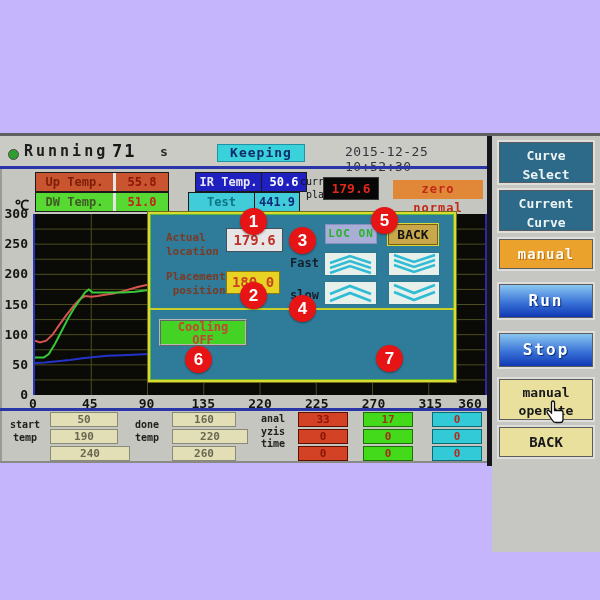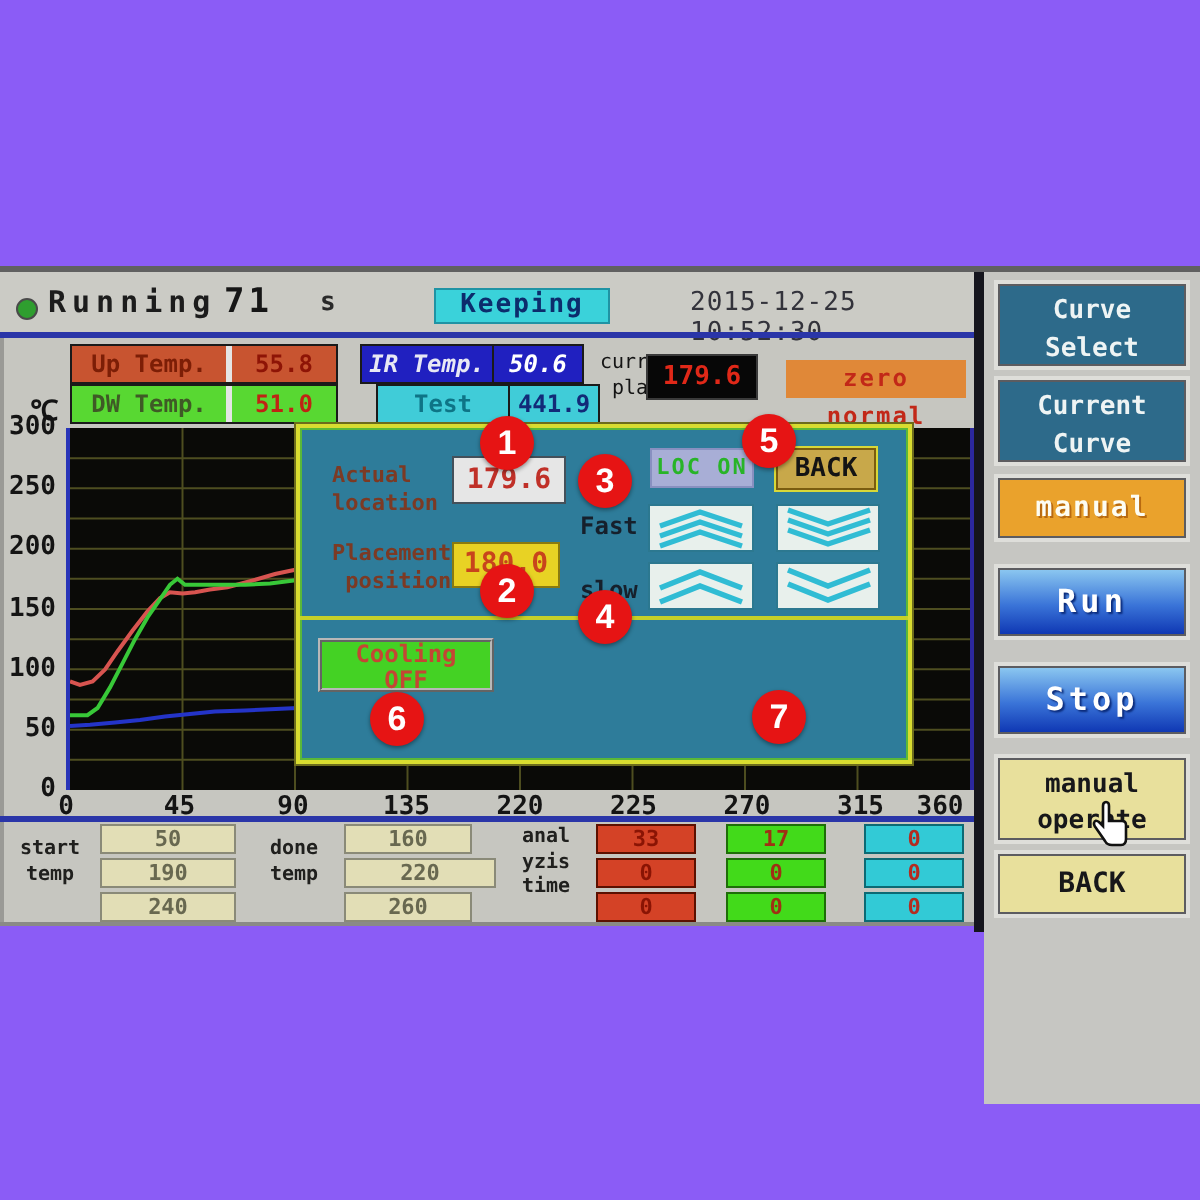--- a/index.html
+++ b/index.html
@@ -1,17 +1,17 @@
 <!DOCTYPE html>
 <html><head>
 <meta charset="utf-8">
 <style>
   * { margin:0; padding:0; box-sizing:border-box; }
   body { background:#ffffff; font-family:"DejaVu Sans Mono", monospace; }
-  .canvas { position:relative; width:600px; height:600px; background:#8b5cf6; overflow:hidden;padding-left:44px; }
+  .canvas { position:relative; width:600px; height:600px; background:#c4b5fd; overflow:hidden;padding-left:44px; }
 
   .screen { position:absolute; left:0; top:133px; width:600px; height:330px;
             background:#c6c6c0; border-top:3px solid #606060; border-bottom:2px solid #8a8a86;
             box-shadow:inset 2px 0 0 #9a9a96; }
 
   
   .topbar { position:absolute; left:0; top:0; width:487px; height:30px; background:#cbcbc5; }
   .led { position:absolute; left:8px; top:13px; width:11px; height:11px; border-radius:50%;
          background:radial-gradient(circle at 35% 30%, #7ce87c, #2aa android82a 60%, #1d7a1d);
          background-color:#2f9e2f; border:1px solid #4a4a4a; }
@@ -22,21 +22,21 @@
   .phase-badge { position:absolute; left:217px; top:8px; width:88px; height:18px; background:#3ad2da;
                  border:1px solid #1f93a4; color:#0c2c6c; font-size:13px; font-weight:bold;
                  text-align:center; line-height:16px; letter-spacing:1px; }
   .datetime { position:absolute; left:345px; top:8px; font-size:13px; color:#33333b; letter-spacing:0.5px; }
   .hline1 { position:absolute; left:0; top:30px; width:487px; height:3px; background:#2a35a8; }
 
   
   .t-row { position:absolute; display:flex; height:20px; border:1px solid #1a1a1a; }
   .t-row .lab, .t-row .val { display:block; font-size:12px; font-weight:bold; text-align:center; line-height:18px; }
   .t1r1 { left:35px; top:36px; } .t1r2 { left:35px; top:56px; }
-  .t2r1 { left:180px; top:36px;font-style:italic; } .t2r2 { left:188px; top:56px; }
+  .t2r1 { left:195px; top:36px; } .t2r2 { left:188px; top:56px; }
   .t1r1 .lab, .t1r2 .lab { width:80px; border-right:3px solid #e5e5e5; }
   .t1r1 .val, .t1r2 .val { width:52px; }
   .t2r1 .lab, .t2r2 .lab { width:66px; border-right:1px solid #1a1a1a; }
   .t2r1 .val, .t2r2 .val { width:44px; }
   .t1r1 { background:#c85430; } .t1r1 .lab { color:#7c1e06; } .t1r1 .val { color:#8e1406; }
   .t1r2 { background:#58d832; } .t1r2 .lab { color:#3f5a26; } .t1r2 .val { color:#c02414; }
   .t2r1 { background:#2020c0; } .t2r1 .lab { color:#e8e8f4; } .t2r1 .val { color:#ffffff; }
   .t2r2 { background:#40ccd8; } .t2r2 .lab { color:#0e7486; } .t2r2 .val { color:#122a78; }
   .cur-place-label { position:absolute; left:300px; top:39px; font-size:10px; line-height:1.3;
                      color:#141414; white-space:pre-line; text-align:center; }
@@ -198,21 +198,21 @@
         <div style="left: 357.5px;">270</div>
         <div style="left: 414.25px;">315</div>
         <div style="left: 454px;">360</div>
       </div>
     <div class="hline2"></div>
 
     <div class="bt-label" style="left:4px; top:283px; width:42px;">start
 temp</div>
     <div class="cell yellow" style="left:50px; top:276px; width:68px;">50</div>
     <div class="cell yellow" style="left:50px; top:293px; width:68px;">190</div>
-    <div class="cell yellow" style="left:50px; top:310px; width:68px;text-align:center;">240</div>
+    <div class="cell yellow" style="left:50px; top:310px; width:80px;text-align:center;">240</div>
     <div class="bt-label" style="left:126px; top:283px; width:42px;">done
 temp</div>
     <div class="cell yellow" style="left:172px; top:276px; width:64px;">160</div>
     <div class="cell yellow" style="left:172px; top:293px; width:76px;">220</div>
     <div class="cell yellow" style="left:172px; top:310px; width:64px;">260</div>
     <div class="bt-label" style="left:253px; top:277px; width:40px;">anal
 yzis
 time</div>
     <div class="cell red" style="left:298px; top:276px; width:50px;">33</div>
     <div class="cell red" style="left:298px; top:293px; width:50px;">0</div>

